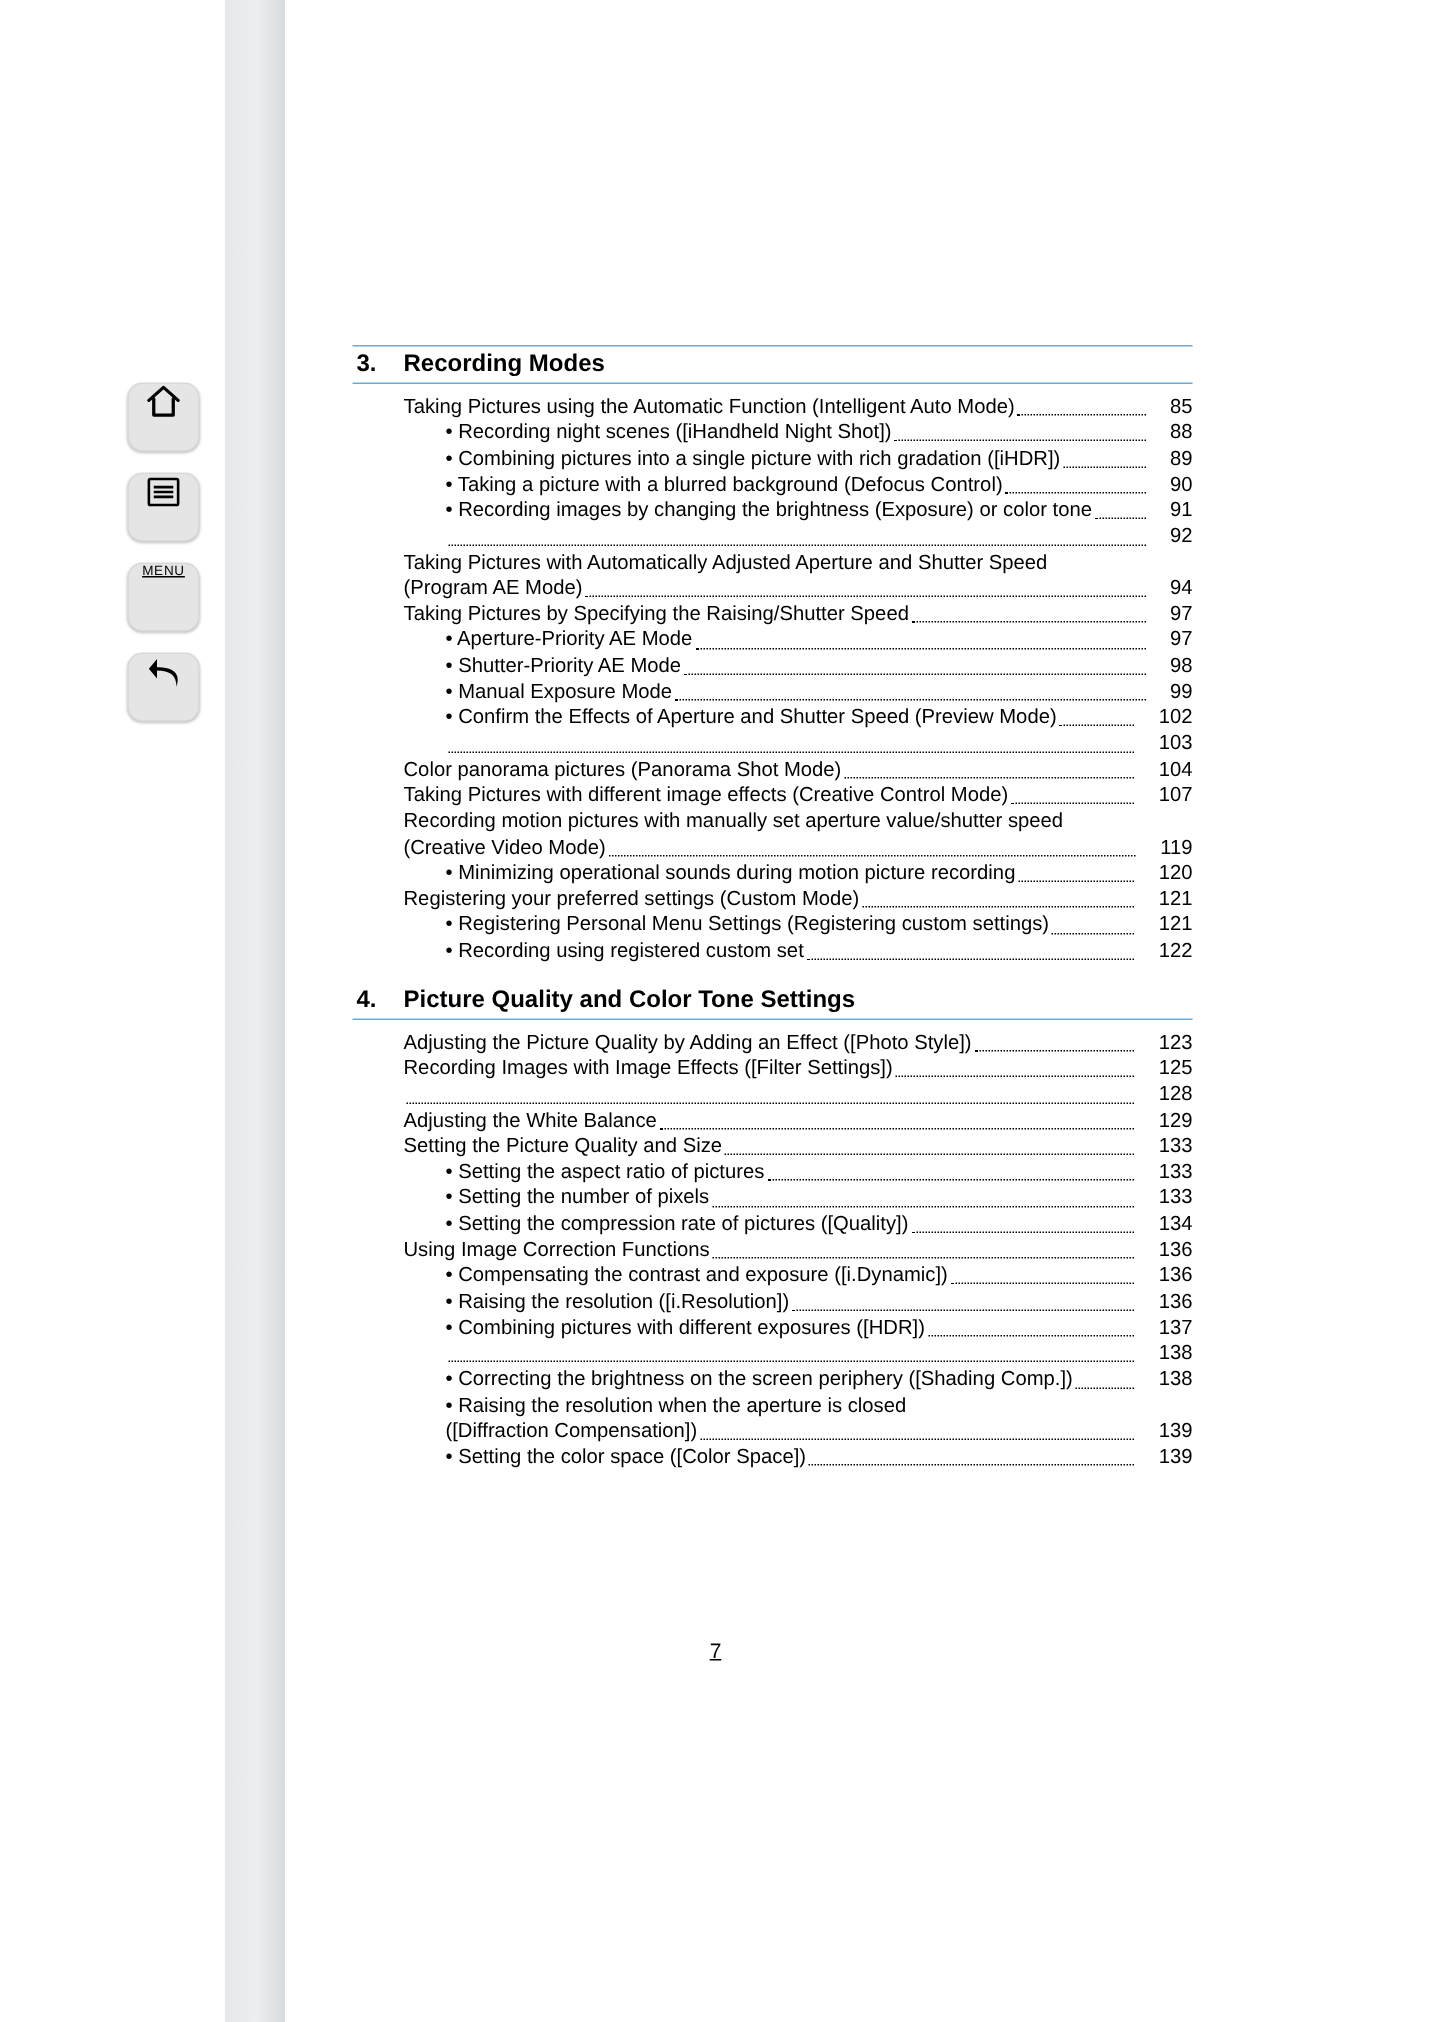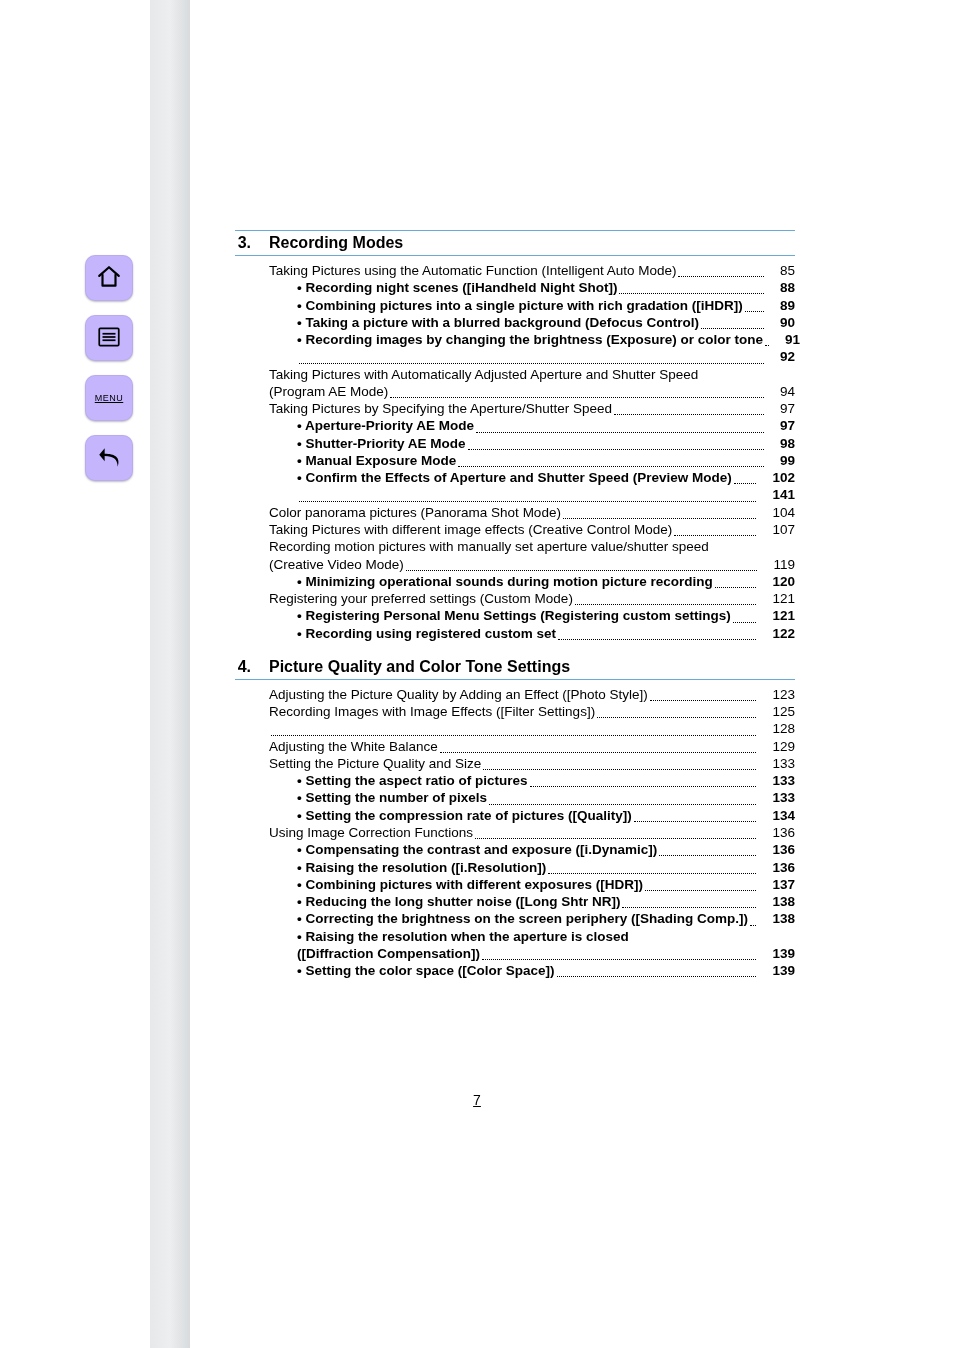--- a/index.html
+++ b/index.html
@@ -26,24 +26,24 @@
     top: 255px;
     width: 52px;
     display: flex;
     flex-direction: column;
     gap: 14px;
   }
   .tbtn {
     width: 48px;
     height: 46px;
     border-radius: 10px;
-    background: #c4b5fd;
+    background: #e5e5e5;
     box-shadow: 0 1px 2px rgba(0,0,0,0.25), inset 0 0 0 1px rgba(0,0,0,0.05);
     display: flex;
-    align-items: center;
+    align-items: flex-start;
     justify-content: center;
     font-size: 9px;
     color: #000;
     cursor: pointer;
   }
   .tbtn svg { width: 26px; height: 26px; }
   .tbtn .menu-text { font-size: 9px; text-decoration: underline; letter-spacing: 0.5px; }
 
   .content {
     position: absolute;
@@ -67,21 +67,21 @@
   .toc-body {
     margin: 6px 0 16px 34px;
     font-size: 13.5px;
     line-height: 1.28;
   }
   .toc-row {
     display: flex;
     align-items: center;
     white-space: nowrap;
   }
-  .toc-row.sub { padding-left: 28px; font-weight: bold; }
+  .toc-row.sub { padding-left: 28px; }
   .toc-row.cont { }
   .txt { }
   .dots {
     flex: 1 1 auto;
     border-bottom: 1px dotted #000;
     margin: 0 2px;
     height: 0.9em;
     min-width: 4px;
   }
   .pg { flex: 0 0 auto; margin-left: 14px; }
@@ -170,21 +170,21 @@
         </div>
         <div class="toc-row">
           <span class="txt">Taking Pictures with Automatically Adjusted Aperture and Shutter Speed</span>
         </div>
         <div class="toc-row cont">
           <span class="txt">(Program AE Mode)</span>
           <span class="dots"></span>
           <span class="pg">94</span>
         </div>
         <div class="toc-row">
-          <span class="txt">Taking Pictures by Specifying the Aperture/Shutter Speed</span>
+          <span class="txt">Taking Pictures by Specifying the Raising/Shutter Speed</span>
           <span class="dots"></span>
           <span class="pg">97</span>
         </div>
         <div class="toc-row sub">
           <span class="txt">• Aperture-Priority AE Mode</span>
           <span class="dots"></span>
           <span class="pg">97</span>
         </div>
         <div class="toc-row sub">
           <span class="txt">• Shutter-Priority AE Mode</span>
@@ -196,21 +196,21 @@
           <span class="dots"></span>
           <span class="pg">99</span>
         </div>
         <div class="toc-row sub">
           <span class="txt">• Confirm the Effects of Aperture and Shutter Speed (Preview Mode)</span>
           <span class="dots"></span>
           <span class="pg">102</span>
         </div>
         <div class="toc-row sub">
           <span class="dots"></span>
-          <span class="pg">141</span>
+          <span class="pg">103</span>
         </div>
         <div class="toc-row">
           <span class="txt">Color panorama pictures (Panorama Shot Mode)</span>
           <span class="dots"></span>
           <span class="pg">104</span>
         </div>
         <div class="toc-row">
           <span class="txt">Taking Pictures with different image effects (Creative Control Mode)</span>
           <span class="dots"></span>
           <span class="pg">107</span>
@@ -302,21 +302,20 @@
           <span class="txt">• Raising the resolution ([i.Resolution])</span>
           <span class="dots"></span>
           <span class="pg">136</span>
         </div>
         <div class="toc-row sub">
           <span class="txt">• Combining pictures with different exposures ([HDR])</span>
           <span class="dots"></span>
           <span class="pg">137</span>
         </div>
         <div class="toc-row sub">
-          <span class="txt">• Reducing the long shutter noise ([Long Shtr NR])</span>
           <span class="dots"></span>
           <span class="pg">138</span>
         </div>
         <div class="toc-row sub">
           <span class="txt">• Correcting the brightness on the screen periphery ([Shading Comp.])</span>
           <span class="dots"></span>
           <span class="pg">138</span>
         </div>
         <div class="toc-row sub">
           <span class="txt">• Raising the resolution when the aperture is closed</span>

